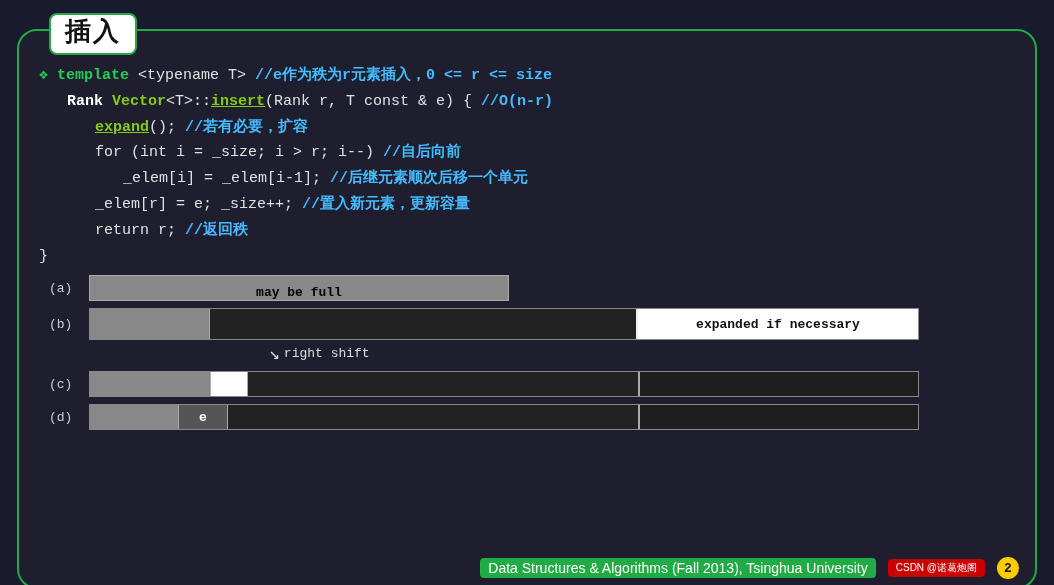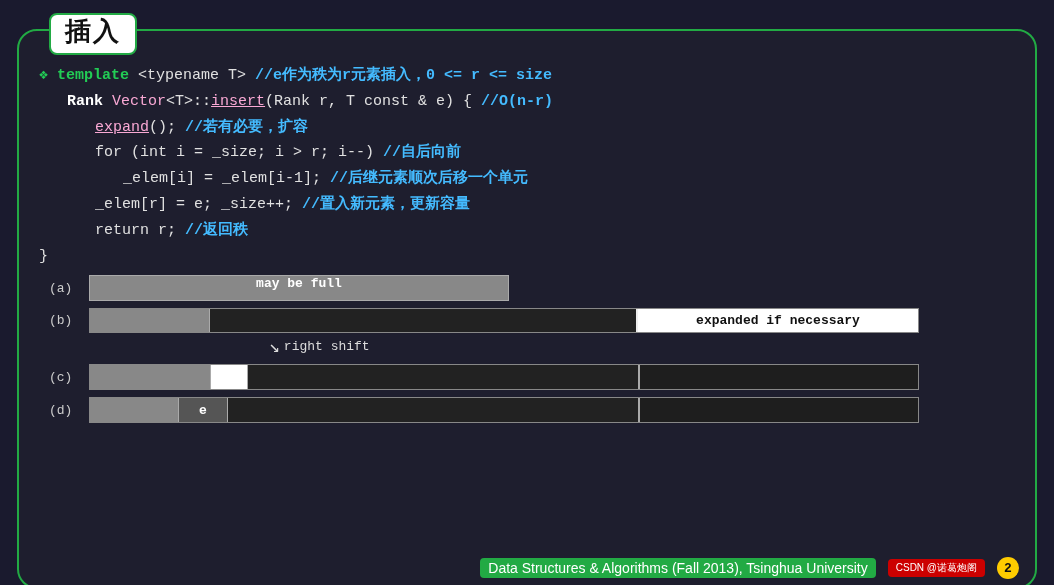--- a/index.html
+++ b/index.html
@@ -39,21 +39,21 @@
       font-size: 15px;
       line-height: 1.72;
       color: #e0e0e0;
     }
     .line {
       display: flex;
       align-items: baseline;
       white-space: pre;
     }
     .kw-green { color: #22cc55; font-weight: bold; }
-    .kw-blue { color: #f9a8d4; font-weight: normal; }
+    .kw-blue { color: #84cc16; font-weight: bold; }
     .kw-white { color: #ffffff; font-weight: bold; }
     .comment-cn { color: #44bbff; font-weight: bold; }
     .underline { text-decoration: underline; }
     .indent1 { margin-left: 28px; text-align: center; }
     .indent2 { margin-left: 56px; }
     .indent3 { margin-left: 84px; }
 
     
     .diagram-area {
       margin-top: 6px;
@@ -74,31 +74,31 @@
       font-size: 13px;
       flex-shrink: 0;
     }
     
     .bar-a {
       width: 420px;
       border: 1.5px solid #aaa;
       background: #888;
       height: 26px;
       display: flex;
-      align-items: flex-start;
+      align-items: flex-end;
       justify-content: center;
-      color: #ffffff;
+      color: #000000;
       font-weight: bold;
       font-size: 13px;
     }
     
     .bar-b-wrap {
       display: flex;
       width: 830px;
-      height: 25px;
+      height: 32px;
       border: 1.5px solid #888;
     }
     .bar-b-gray {
       width: 120px;
       background: #888;
       height: 100%;
       border-right: 1px solid #aaa;
     }
     .bar-b-black {
       flex: 1;

